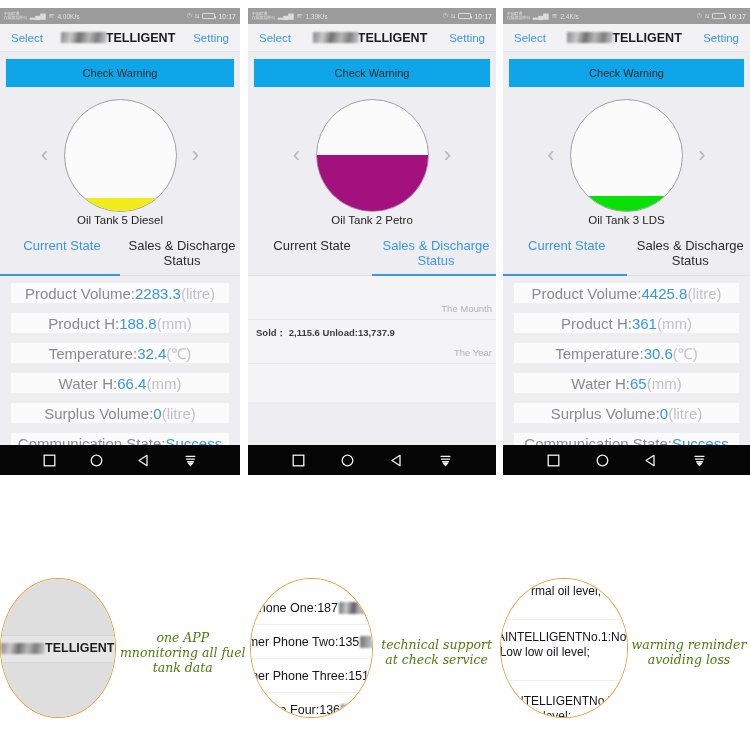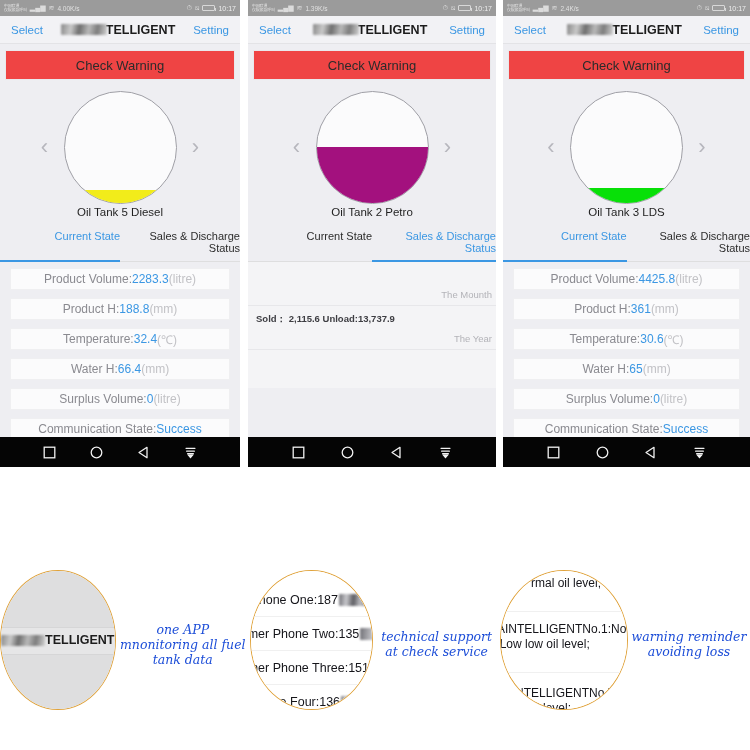--- a/index.html
+++ b/index.html
@@ -2,21 +2,21 @@
 <html><head>
 <meta charset="utf-8">
 <style>
   * { margin:0; padding:0; box-sizing:border-box; }
   html,body{ width:750px; height:750px; }
   body{
     font-family:"Liberation Sans", sans-serif;
     background:#ffffff;
     overflow:hidden;
   }
-  .page{ position:relative; width:750px; height:614px; }
+  .page{ position:relative; width:750px; height:614px;margin-top:8px; }
 
   
   .phones{
     position:absolute; top:0; left:0;
     width:750px; height:467px;
     display:flex;
   }
   .phone{
     position:relative;
     width:240px;
@@ -72,24 +72,24 @@
     background:linear-gradient(100deg,#8a8a8a 0%,#c9c9c9 22%,#6f6f6f 40%,#b9b9b9 60%,#7d7d7d 78%,#d2d2d2 100%);
     filter:blur(0.9px);
     margin-right:-1px;
     border-radius:1px;
   }
 
   
   .checkwarn{
     margin:6px 5px 0 5px;
     height:30px;
-    background:#ef4444;
+    background:#0ea5e9;
     border:1px solid #e9e9ec;
     display:flex; align-items:center; justify-content:center;
-    font-size:13px; color:#2b2b2b;
+    font-size:11px; color:#2b2b2b;
   }
 
   
   .gaugewrap{
     height:130px;
     display:flex; align-items:center; justify-content:center;
     position:relative;
     padding-top:4px;
   }
   .chev{
@@ -117,39 +117,39 @@
 
   
   .tabs{
     display:flex;
     margin-top:8px;
     border-bottom:1px solid #dededf;
     position:relative;
   }
   .tab{
     flex:1;
-    text-align:right;
-    font-size:11px;
+    text-align:center;
+    font-size:13px;
     padding:4px 0 7px 4px;
     color:#2c2c2c;
   }
   .tab.active{ color:#3b97e3; }
   .tab-underline{
     position:absolute; bottom:-1px; height:2px; background:#3b97e3;
   }
 
   
   .list{ padding:6px 10px 0 10px; }
   .row{
     background:#fbfbfc;
     border:1px solid #efeff1;
     height:22px;
     margin-bottom:8px;
     display:flex; align-items:center; justify-content:center;
-    font-size:12px;
+    font-size:15px;
     color:#8a8a90;
     white-space:nowrap;
   }
   .row b{ color:#3b97e3; font-weight:normal; }
   .row .unit{ color:#c2c2c6; }
 
   
   .saleslist{ padding:0; background:#f4f4f6; }
   .salesrow{
     position:relative;
@@ -202,21 +202,21 @@
     width:210px; height:140px;
     border:1.4px solid #e0a33c;
     border-radius:50%;
     overflow:hidden;
     margin-top:8px;
     background:#ffffff;
   }
   .card-caption{
     margin-top:16px;
     font-size:12.5px;
-    color:#1d4ed8;
+    color:#4d7c0f;
     font-family:"DejaVu Serif", serif;
     font-style:italic;
     text-align:center;
   }
   
   .c1-inner{
     position:absolute; inset:0;
     background:#dededf;
     display:flex; align-items:center; justify-content:center;
   }

